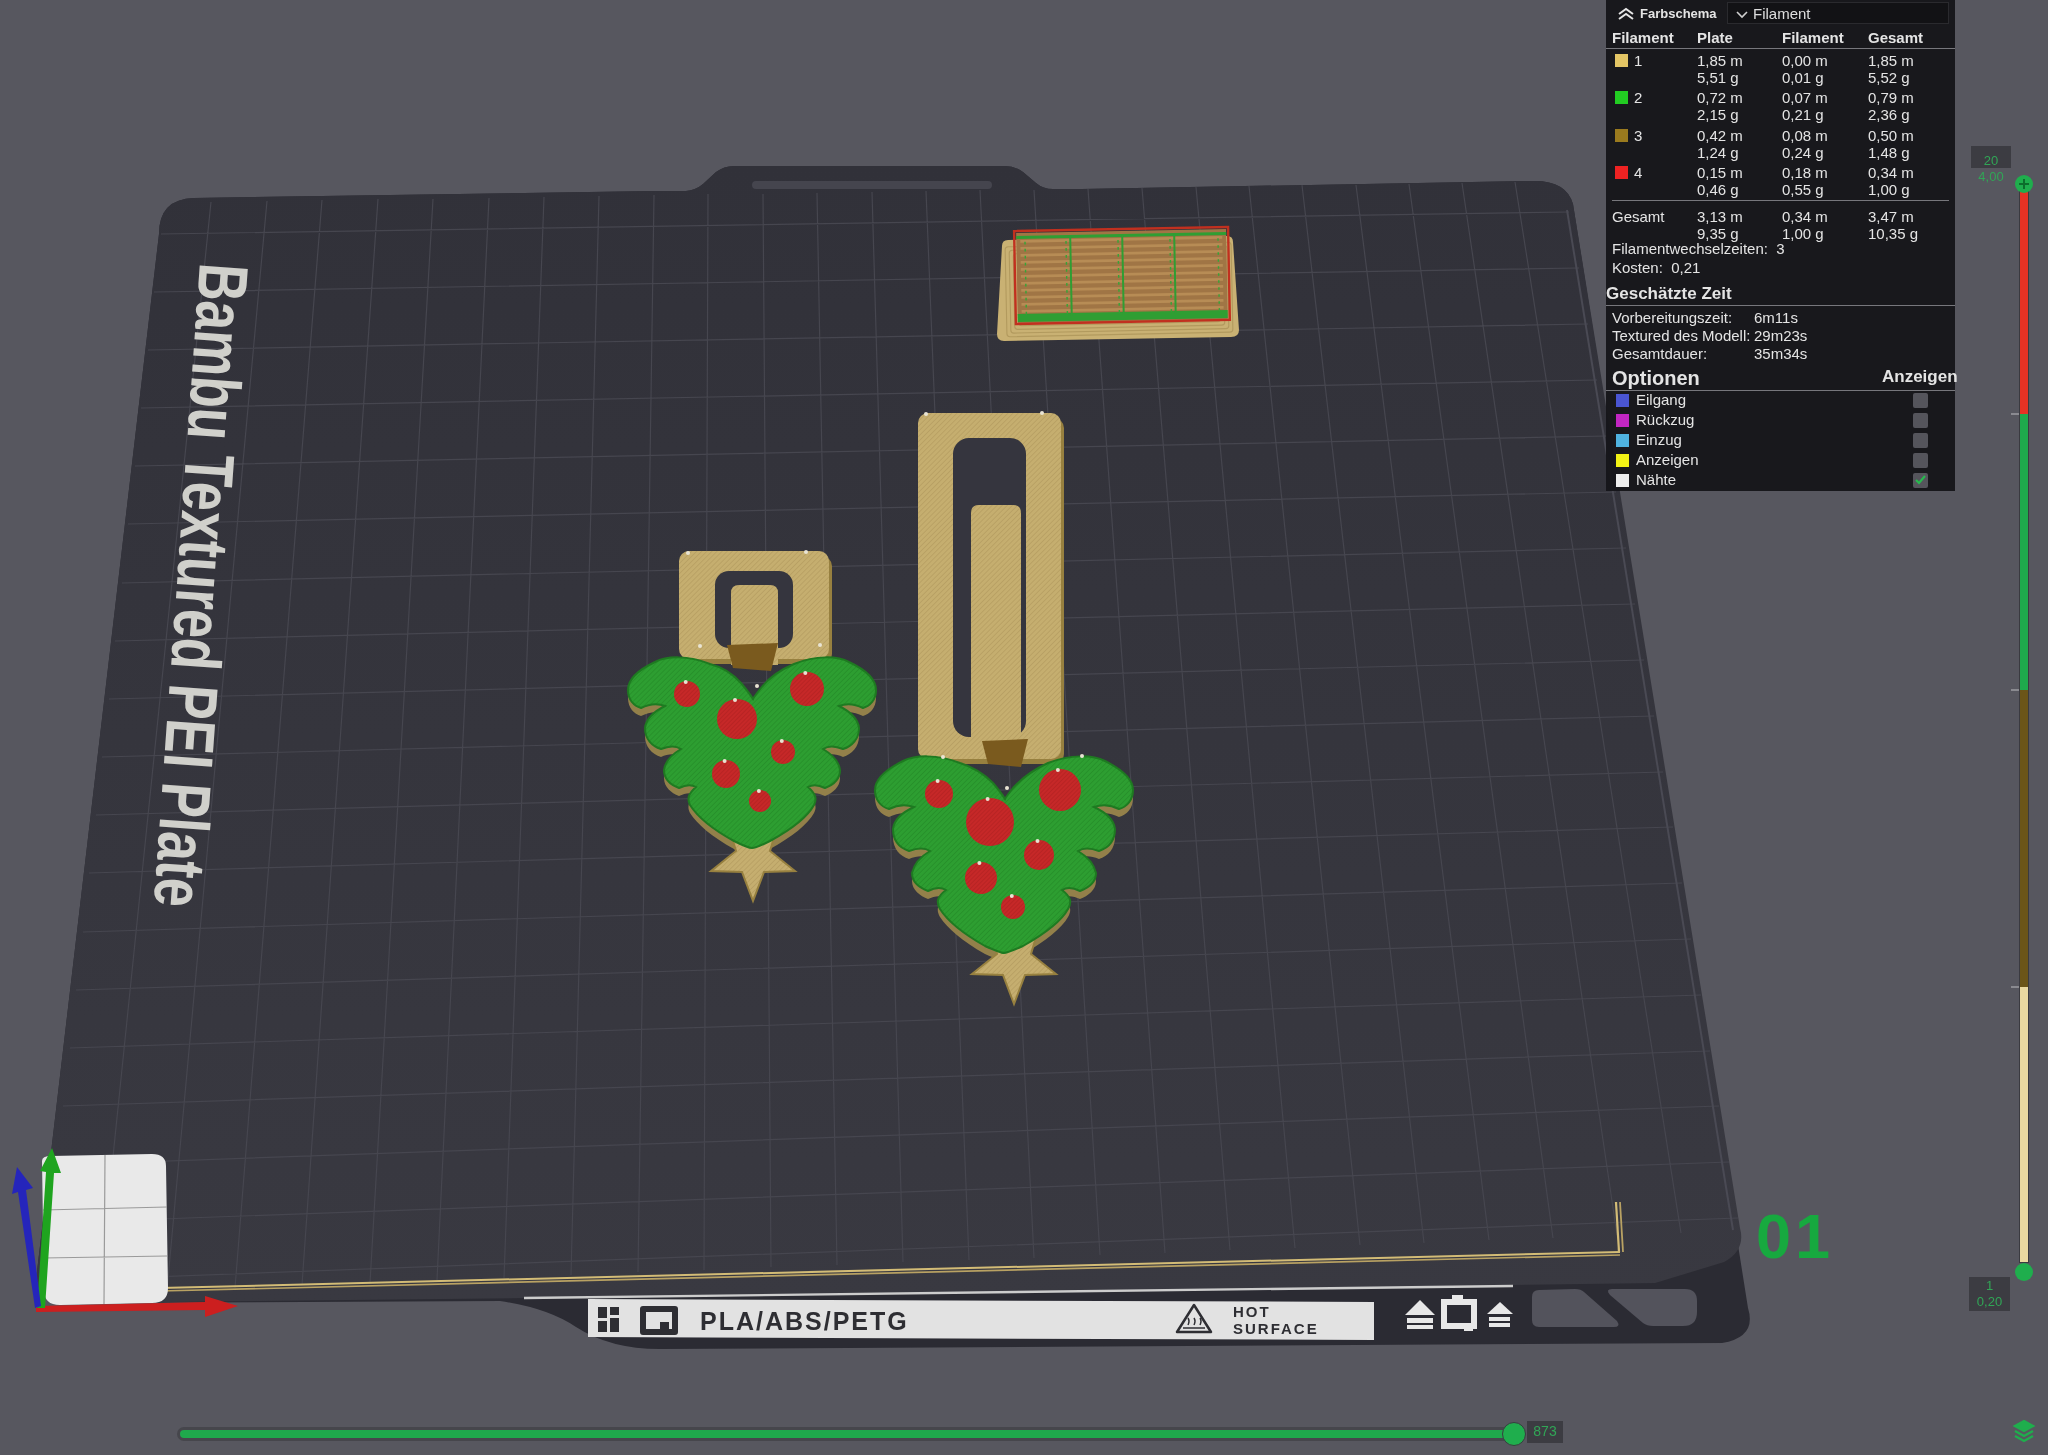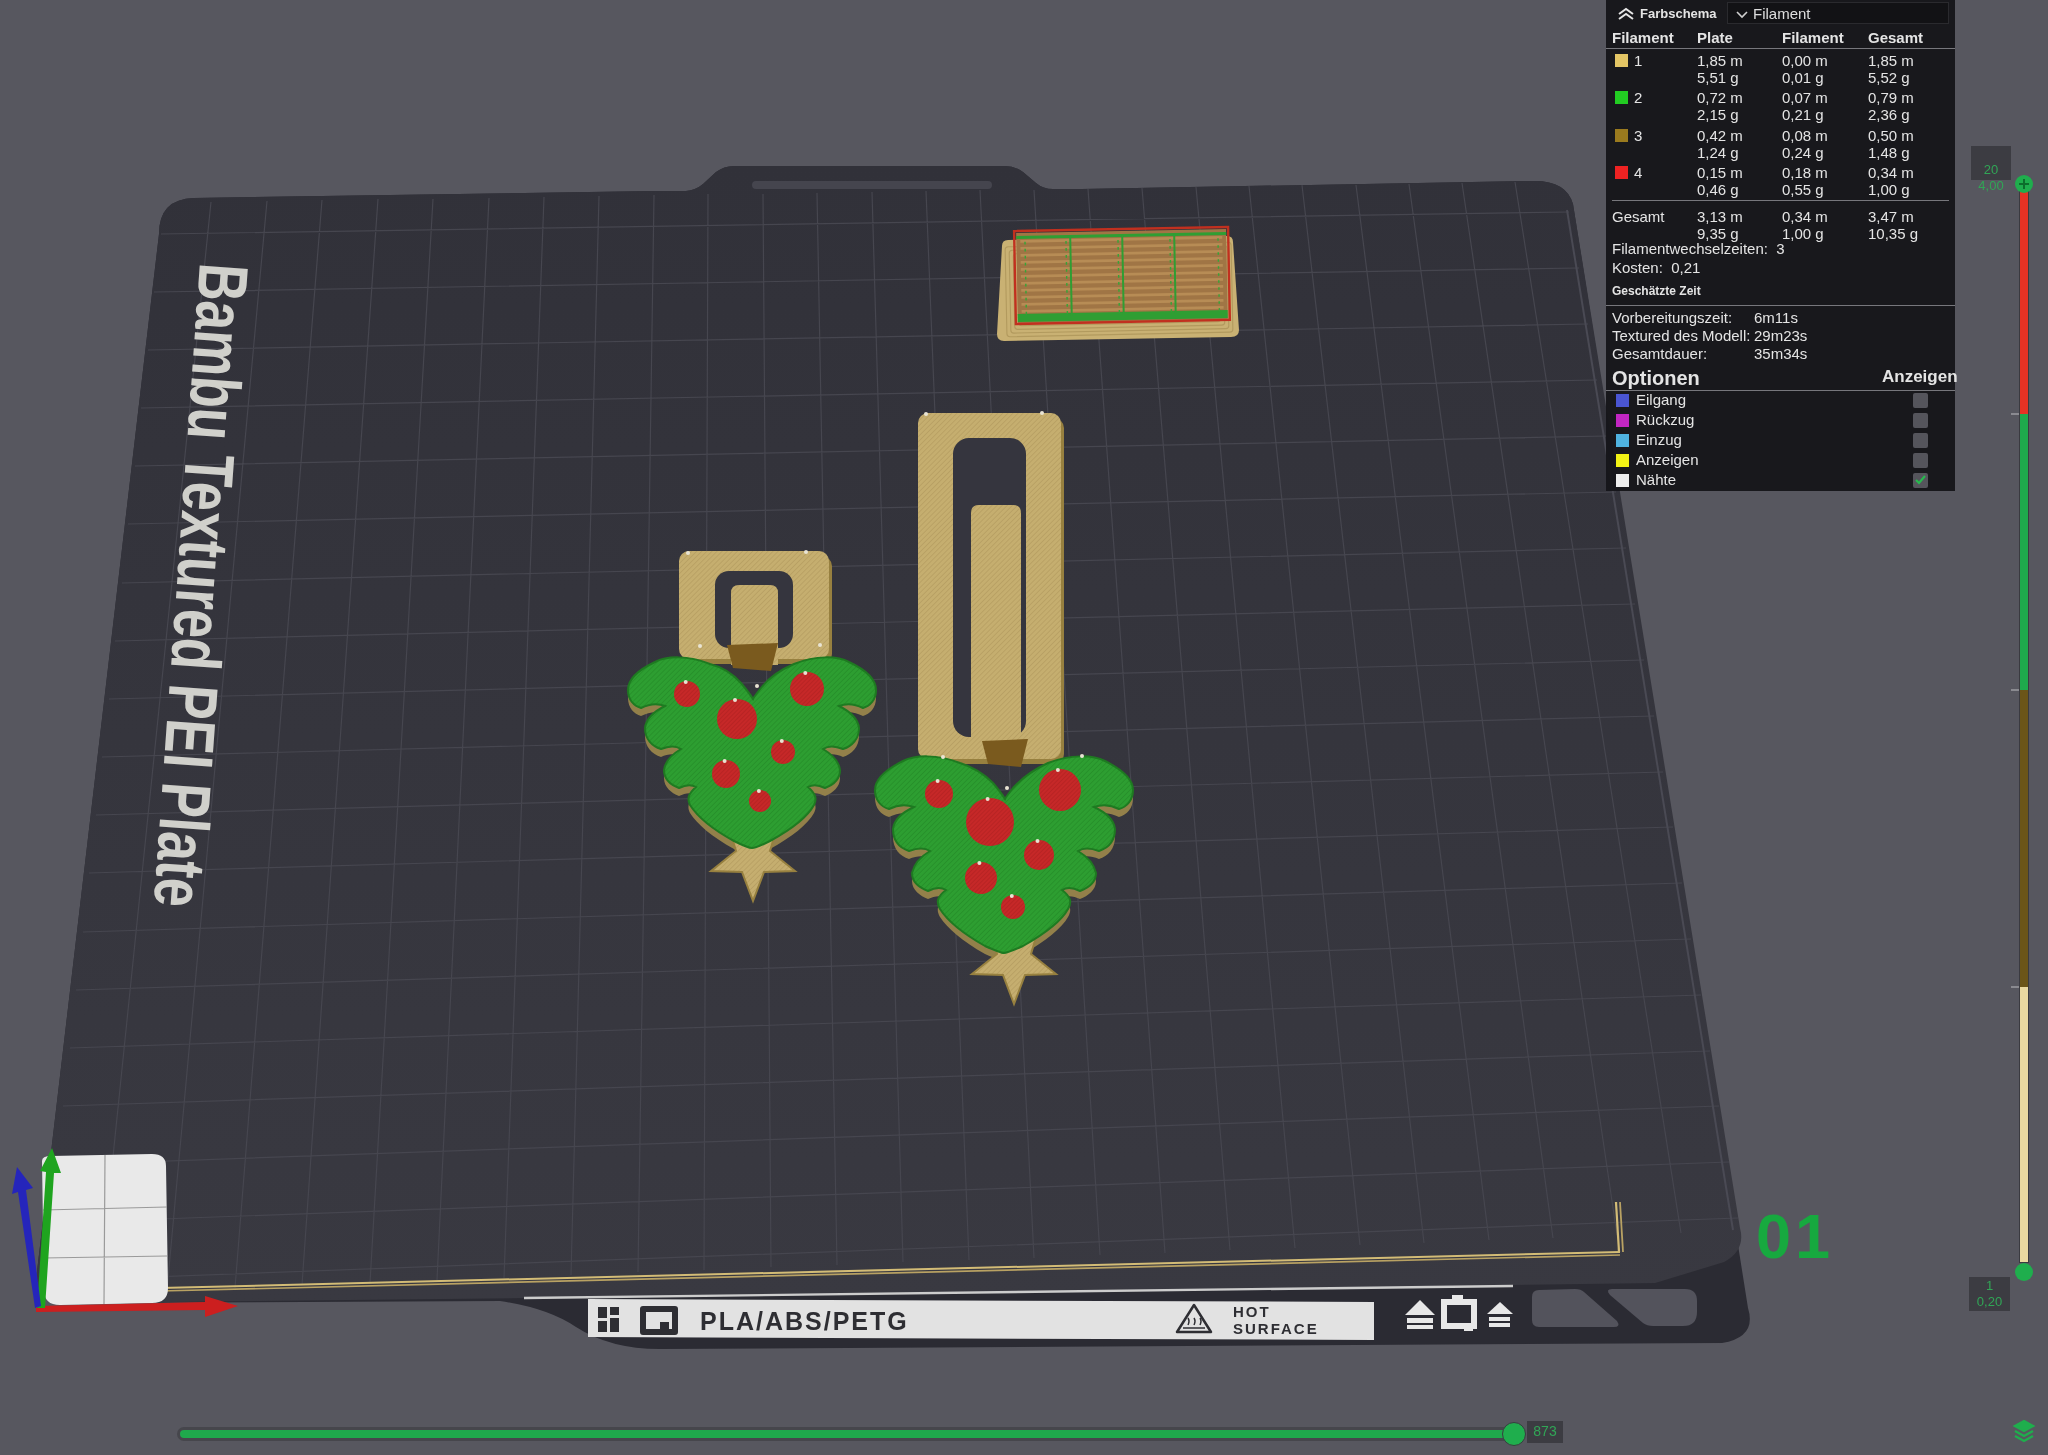--- a/index.html
+++ b/index.html
@@ -276,21 +276,21 @@
  <div class="abs" style="left:91px;top:164px">0,15 m<br>0,46 g</div>
  <div class="abs" style="left:176px;top:164px">0,18 m<br>0,55 g</div>
  <div class="abs" style="left:262px;top:164px">0,34 m<br>1,00 g</div>
 <div class="hline" style="top:200px;left:6px;width:337px"></div>
  <div class="abs" style="left:6px;top:208px">Gesamt</div>
  <div class="abs" style="left:91px;top:208px">3,13 m<br>9,35 g</div>
  <div class="abs" style="left:176px;top:208px">0,34 m<br>1,00 g</div>
  <div class="abs" style="left:262px;top:208px">3,47 m<br>10,35 g</div>
  <div class="abs" style="left:6px;top:240px">Filamentwechselzeiten:&nbsp; 3</div>
  <div class="abs" style="left:6px;top:259px">Kosten:&nbsp; 0,21</div>
- <div class="abs b" style="left:6px;top:284px;font-size:12px">Geschätzte Zeit</div>
+ <div class="abs b" style="left:0;top:284px;font-size:17px">Geschätzte Zeit</div>
  <div class="hline" style="top:305px"></div>
  <div class="abs" style="left:6px;top:309px">Vorbereitungszeit:</div>
     <div class="abs" style="left:148px;top:309px">6m11s</div>
  <div class="abs" style="left:6px;top:327px">Textured des Modell:</div>
     <div class="abs" style="left:148px;top:327px">29m23s</div>
  <div class="abs" style="left:6px;top:345px">Gesamtdauer:</div>
     <div class="abs" style="left:148px;top:345px">35m34s</div>
  <div class="abs b" style="left:6px;top:367px;font-size:20px">Optionen</div>
  <div class="abs b" style="left:276px;top:367px;font-size:17px">Anzeigen</div>
  <div class="hline" style="top:390px"></div>
@@ -315,21 +315,21 @@
     </div>
 </div>
 
 <div class="abs" style="left:2019px;top:190px;width:10px;height:224px;background:#e63224;border:1px solid #3a3a40;border-bottom:none"></div>
 <div class="abs" style="left:2019px;top:414px;width:10px;height:276px;background:#1fa94c;border-left:1px solid #3a3a40;border-right:1px solid #3a3a40"></div>
 <div class="abs" style="left:2019px;top:690px;width:10px;height:297px;background:#6b5518;border-left:1px solid #3a3a40;border-right:1px solid #3a3a40"></div>
 <div class="abs" style="left:2019px;top:987px;width:10px;height:276px;background:#ead9a0;border:1px solid #3a3a40;border-top:none"></div>
 <div class="abs" style="left:2011px;top:413px;width:8px;height:2px;background:#8a8a90"></div>
 <div class="abs" style="left:2011px;top:689px;width:8px;height:2px;background:#8a8a90"></div>
 <div class="abs" style="left:2011px;top:986px;width:8px;height:2px;background:#8a8a90"></div>
-<div class="lbl" style="left:1971px;top:146px;width:40px;height:34px;font-size:13px;line-height:16px;padding-top:16px">20<br>4,00</div>
+<div class="lbl" style="left:1971px;top:146px;width:40px;height:22px;font-size:13px;line-height:16px;padding-top:7px">20<br>4,00</div>
 <div class="abs" style="left:2015px;top:175px;width:18px;height:18px;border-radius:50%;background:#1fae4d"></div>
 <svg class="abs" style="left:2015px;top:175px" width="18" height="18">
     <path d="M4 9 L14 9 M9 4 L9 14" stroke="#0c6e2c" stroke-width="2"></path>
   </svg>
 <div class="lbl" style="left:1969px;top:1277px;width:41px;height:34px;font-size:13px;line-height:16px;padding-top:1px">1<br>0,20</div>
 <div class="abs" style="left:2015px;top:1263px;width:18px;height:18px;border-radius:50%;background:#1fae4d"></div>
 
 <div class="abs" style="left:1756px;top:1200px;font-size:63px;font-weight:bold;color:#17a93f;letter-spacing:4px">01</div>
 
 <div class="abs" style="left:177px;top:1427px;width:1341px;height:14px;background:#1fa94c;border:3px solid #46464c;border-radius:8px"></div>

